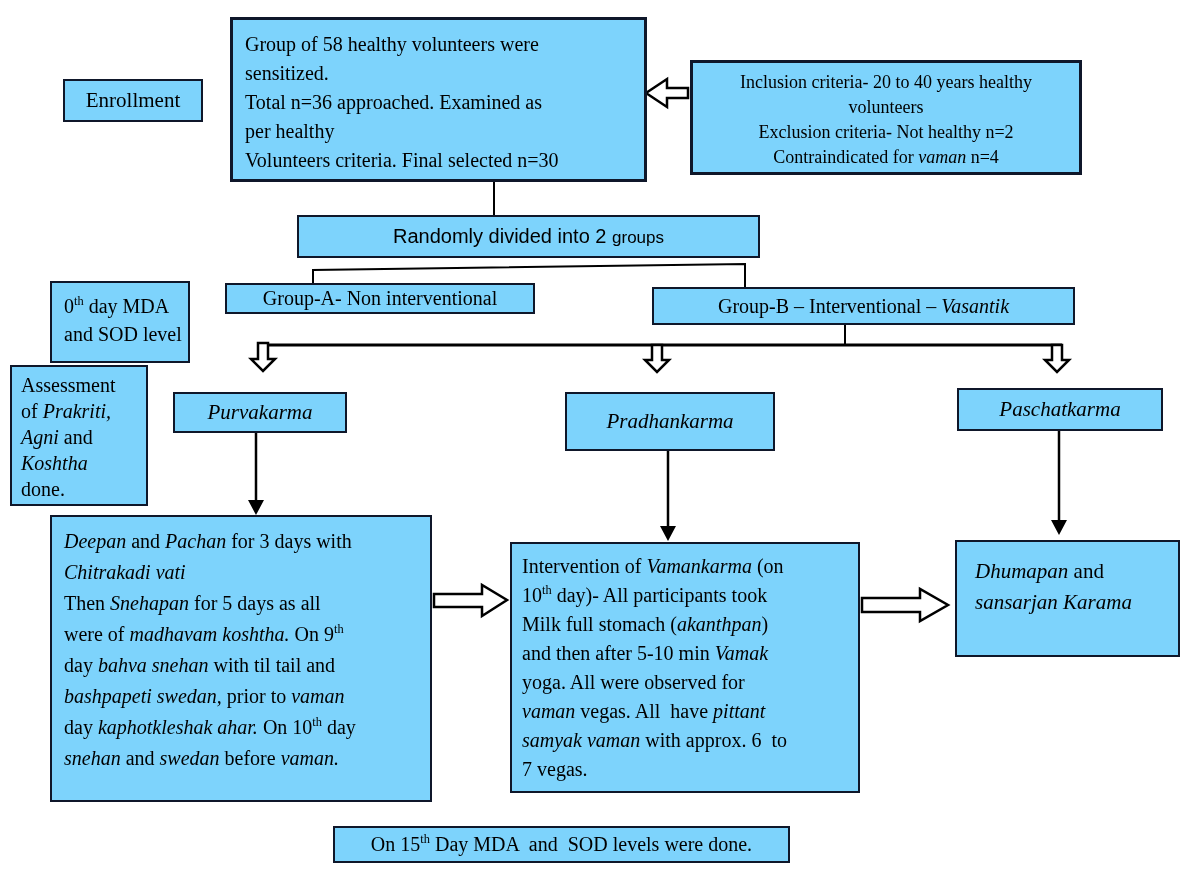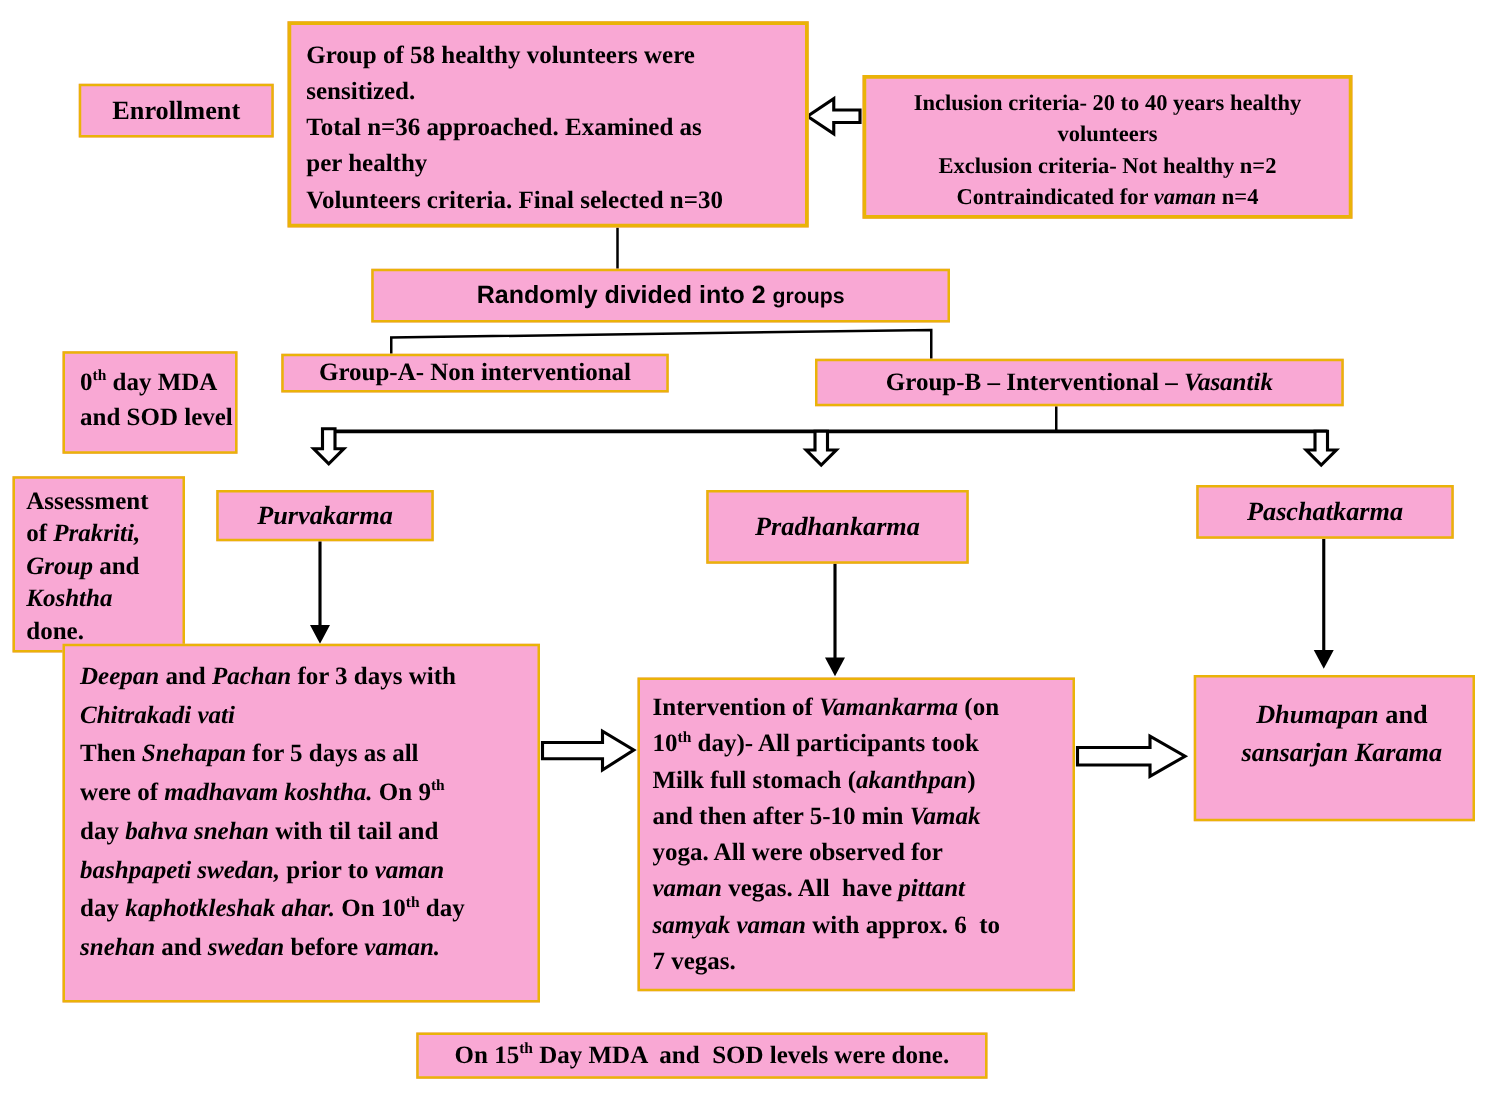--- a/index.html
+++ b/index.html
@@ -2,57 +2,57 @@
 <html><head>
 <meta charset="utf-8">
 <style>
   html,body{margin:0;padding:0;background:#fff;}
   #stage{
     position:relative;width:1191px;height:880px;background:#fff;
     font-family:"Liberation Serif","DejaVu Serif",serif;
     color:#000;overflow:hidden;
   }
   .box{
-    position:absolute;background:#f9a8d4;border:2px solid #eab308;
-    font-weight:bold;box-sizing:border-box;
+    position:absolute;background:#7dd3fc;border:2px solid #0f172a;
+    font-weight:normal;box-sizing:border-box;
   }
   .tline{white-space:pre-wrap;}
   .it{font-style:italic;}
   .sm{font-size:0.85em;}
   sup{font-size:0.62em;line-height:0;}
   
-  #enrollment{left:63px;top:67px;width:156px;height:43px;font-size:21px;
+  #enrollment{left:63px;top:79px;width:140px;height:43px;font-size:21px;
     display:flex;align-items:center;justify-content:center;}
   #screening{left:230px;top:17px;width:417px;height:165px;border-width:3px;
     font-size:20px;line-height:29px;padding:10px 12px;text-align:left;}
   #criteria{left:690px;top:20px;width:392px;height:115px;border-width:3px;
     font-size:18px;line-height:25px;padding:7px 4px;text-align:center;margin-top:40px;}
   #randomized{left:297px;top:215px;width:463px;height:43px;
     font-family:"Liberation Sans","DejaVu Sans",sans-serif;font-size:20px;
     display:flex;align-items:center;justify-content:center;}
   #group-a{left:225px;top:283px;width:310px;height:31px;font-size:20px;
     display:flex;align-items:center;justify-content:center;}
   #group-b{left:652px;top:287px;width:423px;height:38px;font-size:20px;
     display:flex;align-items:center;justify-content:center;}
   #baseline{left:50px;top:281px;width:140px;height:82px;font-size:20px;
     line-height:28px;padding:9px 0 0 12px;text-align:left;}
-  #assessment{left:10px;top:381px;width:138px;height:141px;font-size:20px;
+  #assessment{left:10px;top:365px;width:138px;height:141px;font-size:20px;
     line-height:26px;padding:5px 0 0 9px;text-align:left;}
   #purvakarma{left:173px;top:392px;width:174px;height:41px;font-size:21px;
     display:flex;align-items:center;justify-content:center;}
   #pradhankarma{left:565px;top:392px;width:210px;height:59px;font-size:21px;
     display:flex;align-items:center;justify-content:center;}
   #paschatkarma{left:957px;top:388px;width:206px;height:43px;font-size:21px;
     display:flex;align-items:center;justify-content:center;}
   #purvakarma-detail{left:50px;top:515px;width:382px;height:287px;font-size:20px;
     line-height:31px;padding:9px 6px 0 12px;text-align:left;}
   #vamankarma-detail{left:510px;top:542px;width:350px;height:251px;font-size:20px;
     line-height:29px;padding:8px 6px 12px 10px;text-align:left;}
   #dhumapan{left:955px;top:540px;width:225px;height:117px;font-size:21px;
-    line-height:31px;padding:14px 6px 12px 18px;text-align:center;}
+    line-height:31px;padding:14px 6px 12px 18px;text-align:left;}
   #followup{left:333px;top:826px;width:457px;height:37px;font-size:20px;
     display:flex;align-items:center;justify-content:center;}
   #connectors{position:absolute;left:0;top:0;}
 </style>
 </head>
 <body>
 
 <div id="stage">
 
   <svg id="connectors" width="1191" height="880" viewBox="0 0 1191 880">
@@ -114,21 +114,21 @@
     </div>
 
   <div class="box" id="baseline">
       <div class="tline"><span>0</span><sup>th</sup><span> day MDA</span></div>
       <div class="tline"><span>and SOD level</span></div>
     </div>
 
   <div class="box" id="assessment">
       <div class="tline"><span>Assessment</span></div>
       <div class="tline"><span>of </span><span class="it">Prakriti,</span></div>
-      <div class="tline"><span class="it">Group</span><span> and</span></div>
+      <div class="tline"><span class="it">Agni</span><span> and</span></div>
       <div class="tline"><span class="it">Koshtha</span></div>
       <div class="tline"><span>done.</span></div>
     </div>
 
   <div class="box" id="purvakarma">
       <div class="tline"><span class="it">Purvakarma</span></div>
     </div>
 
   <div class="box" id="pradhankarma">
       <div class="tline"><span class="it">Pradhankarma</span></div>

